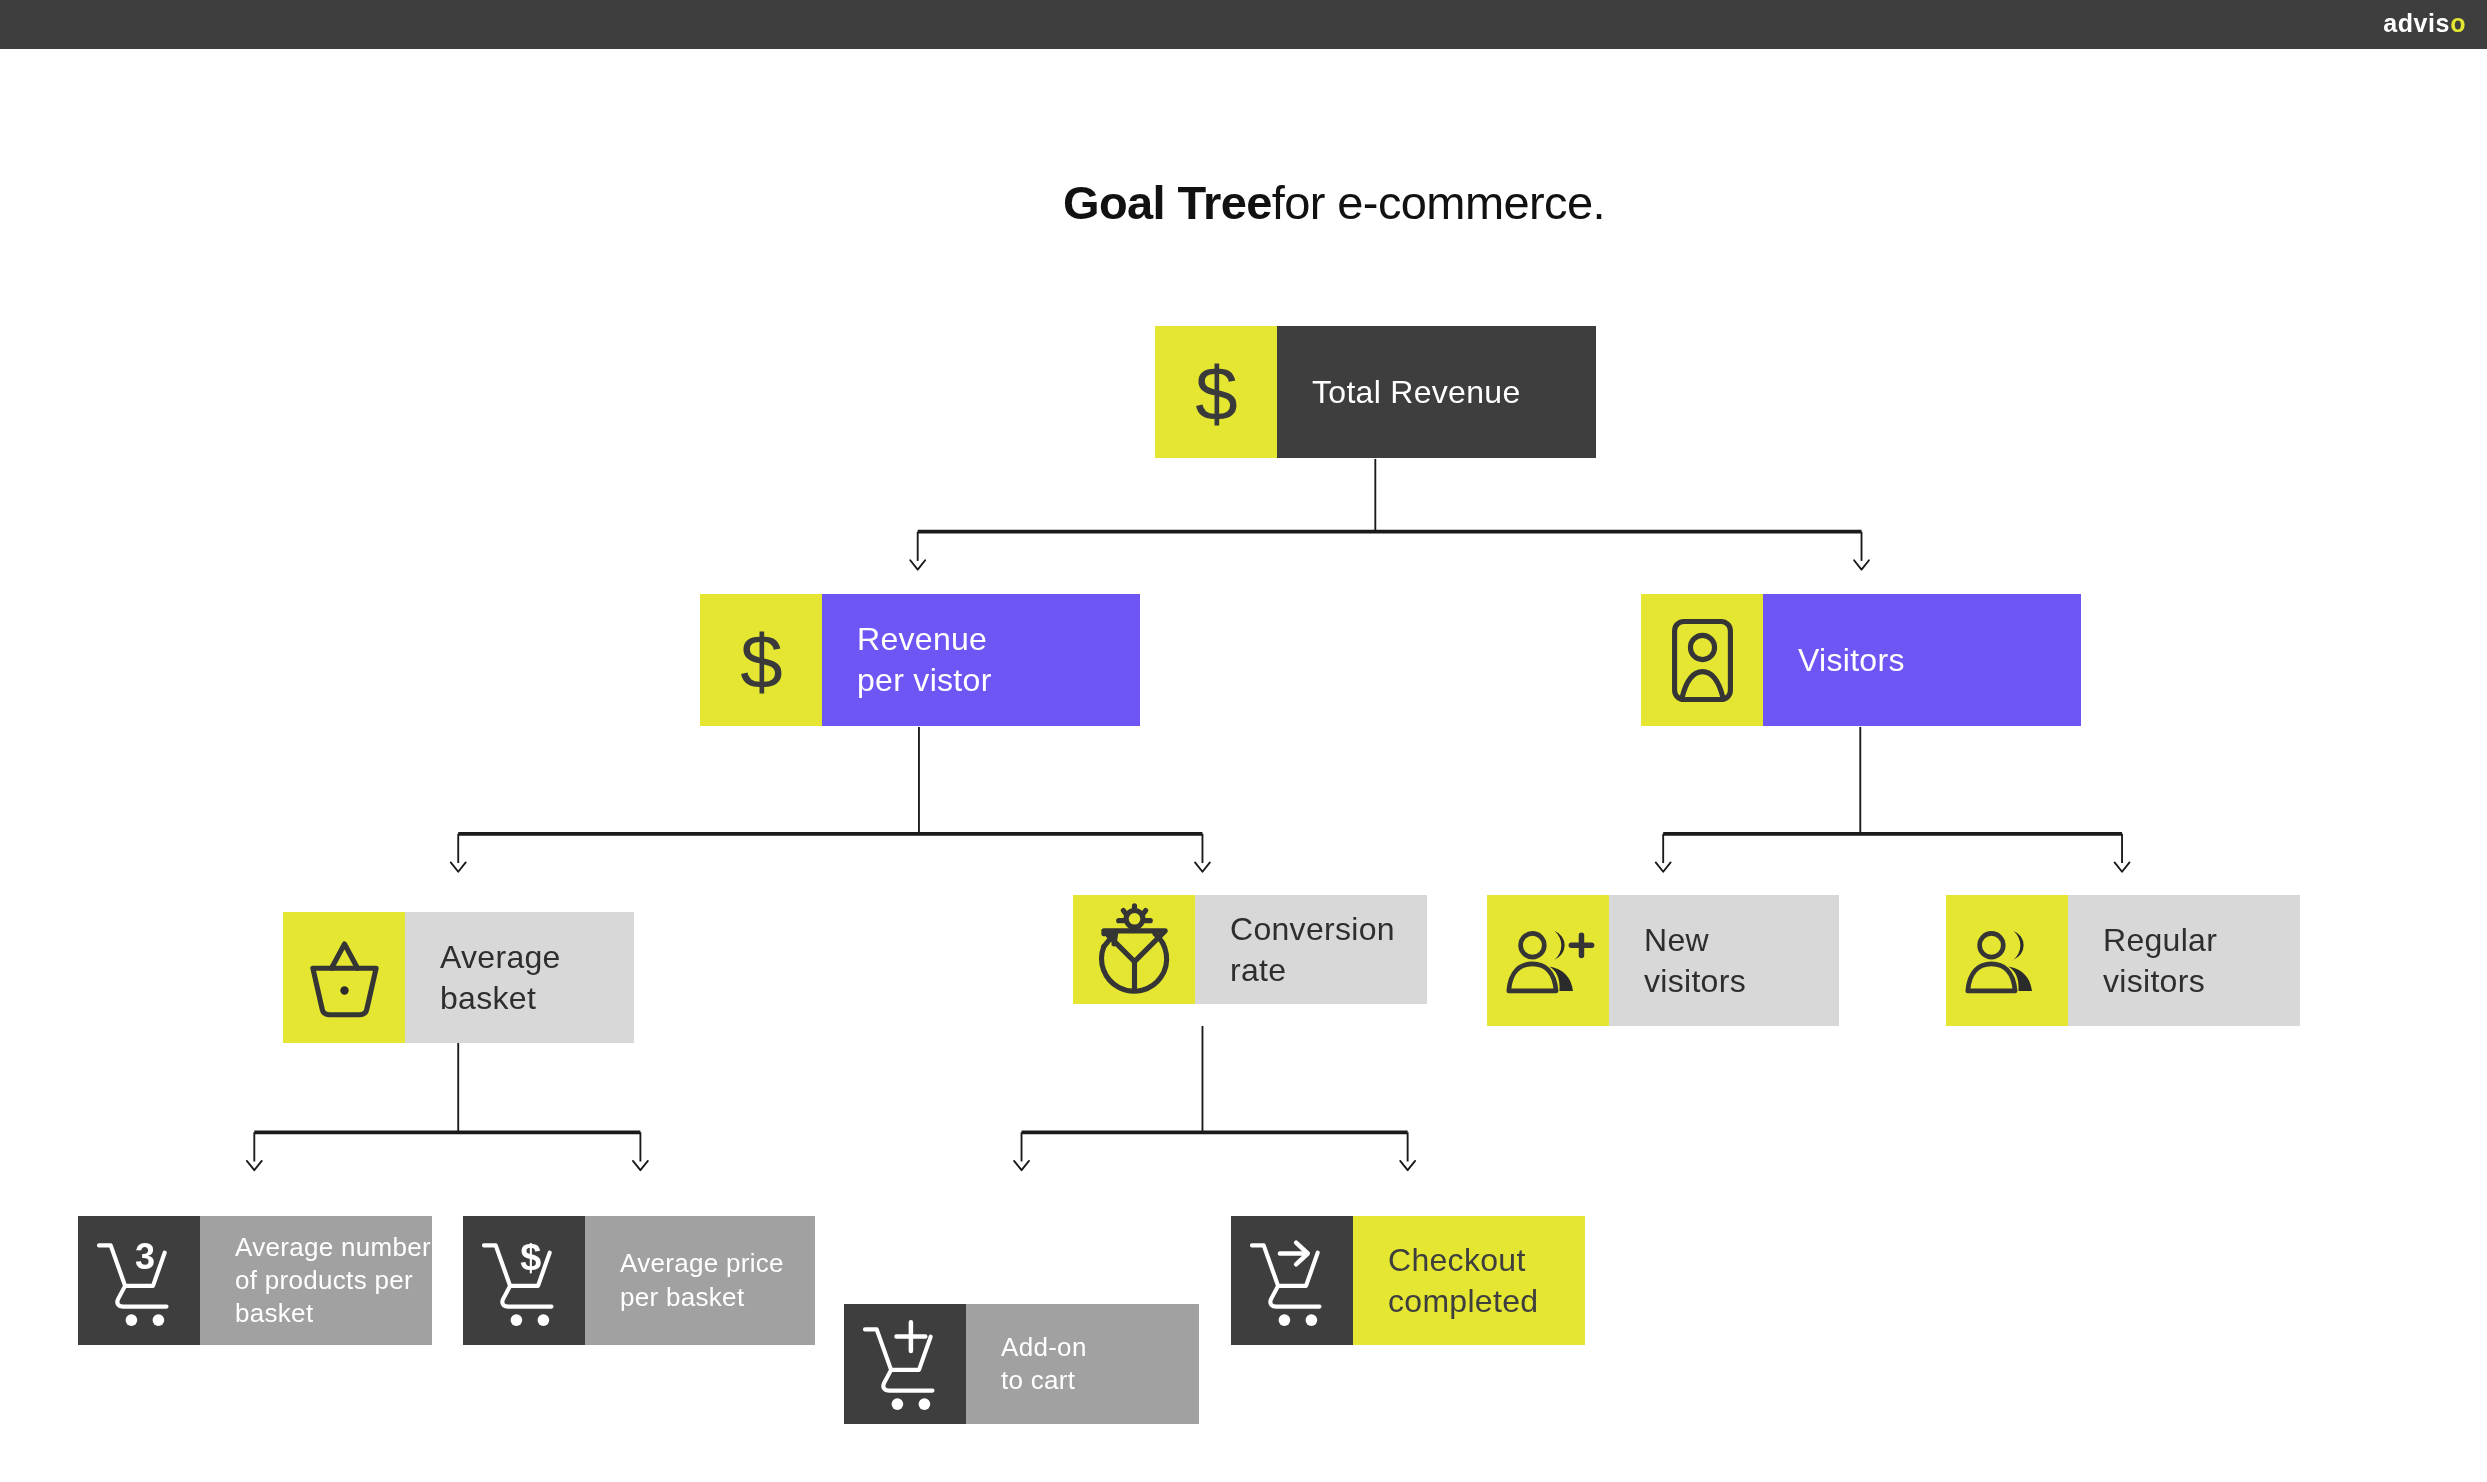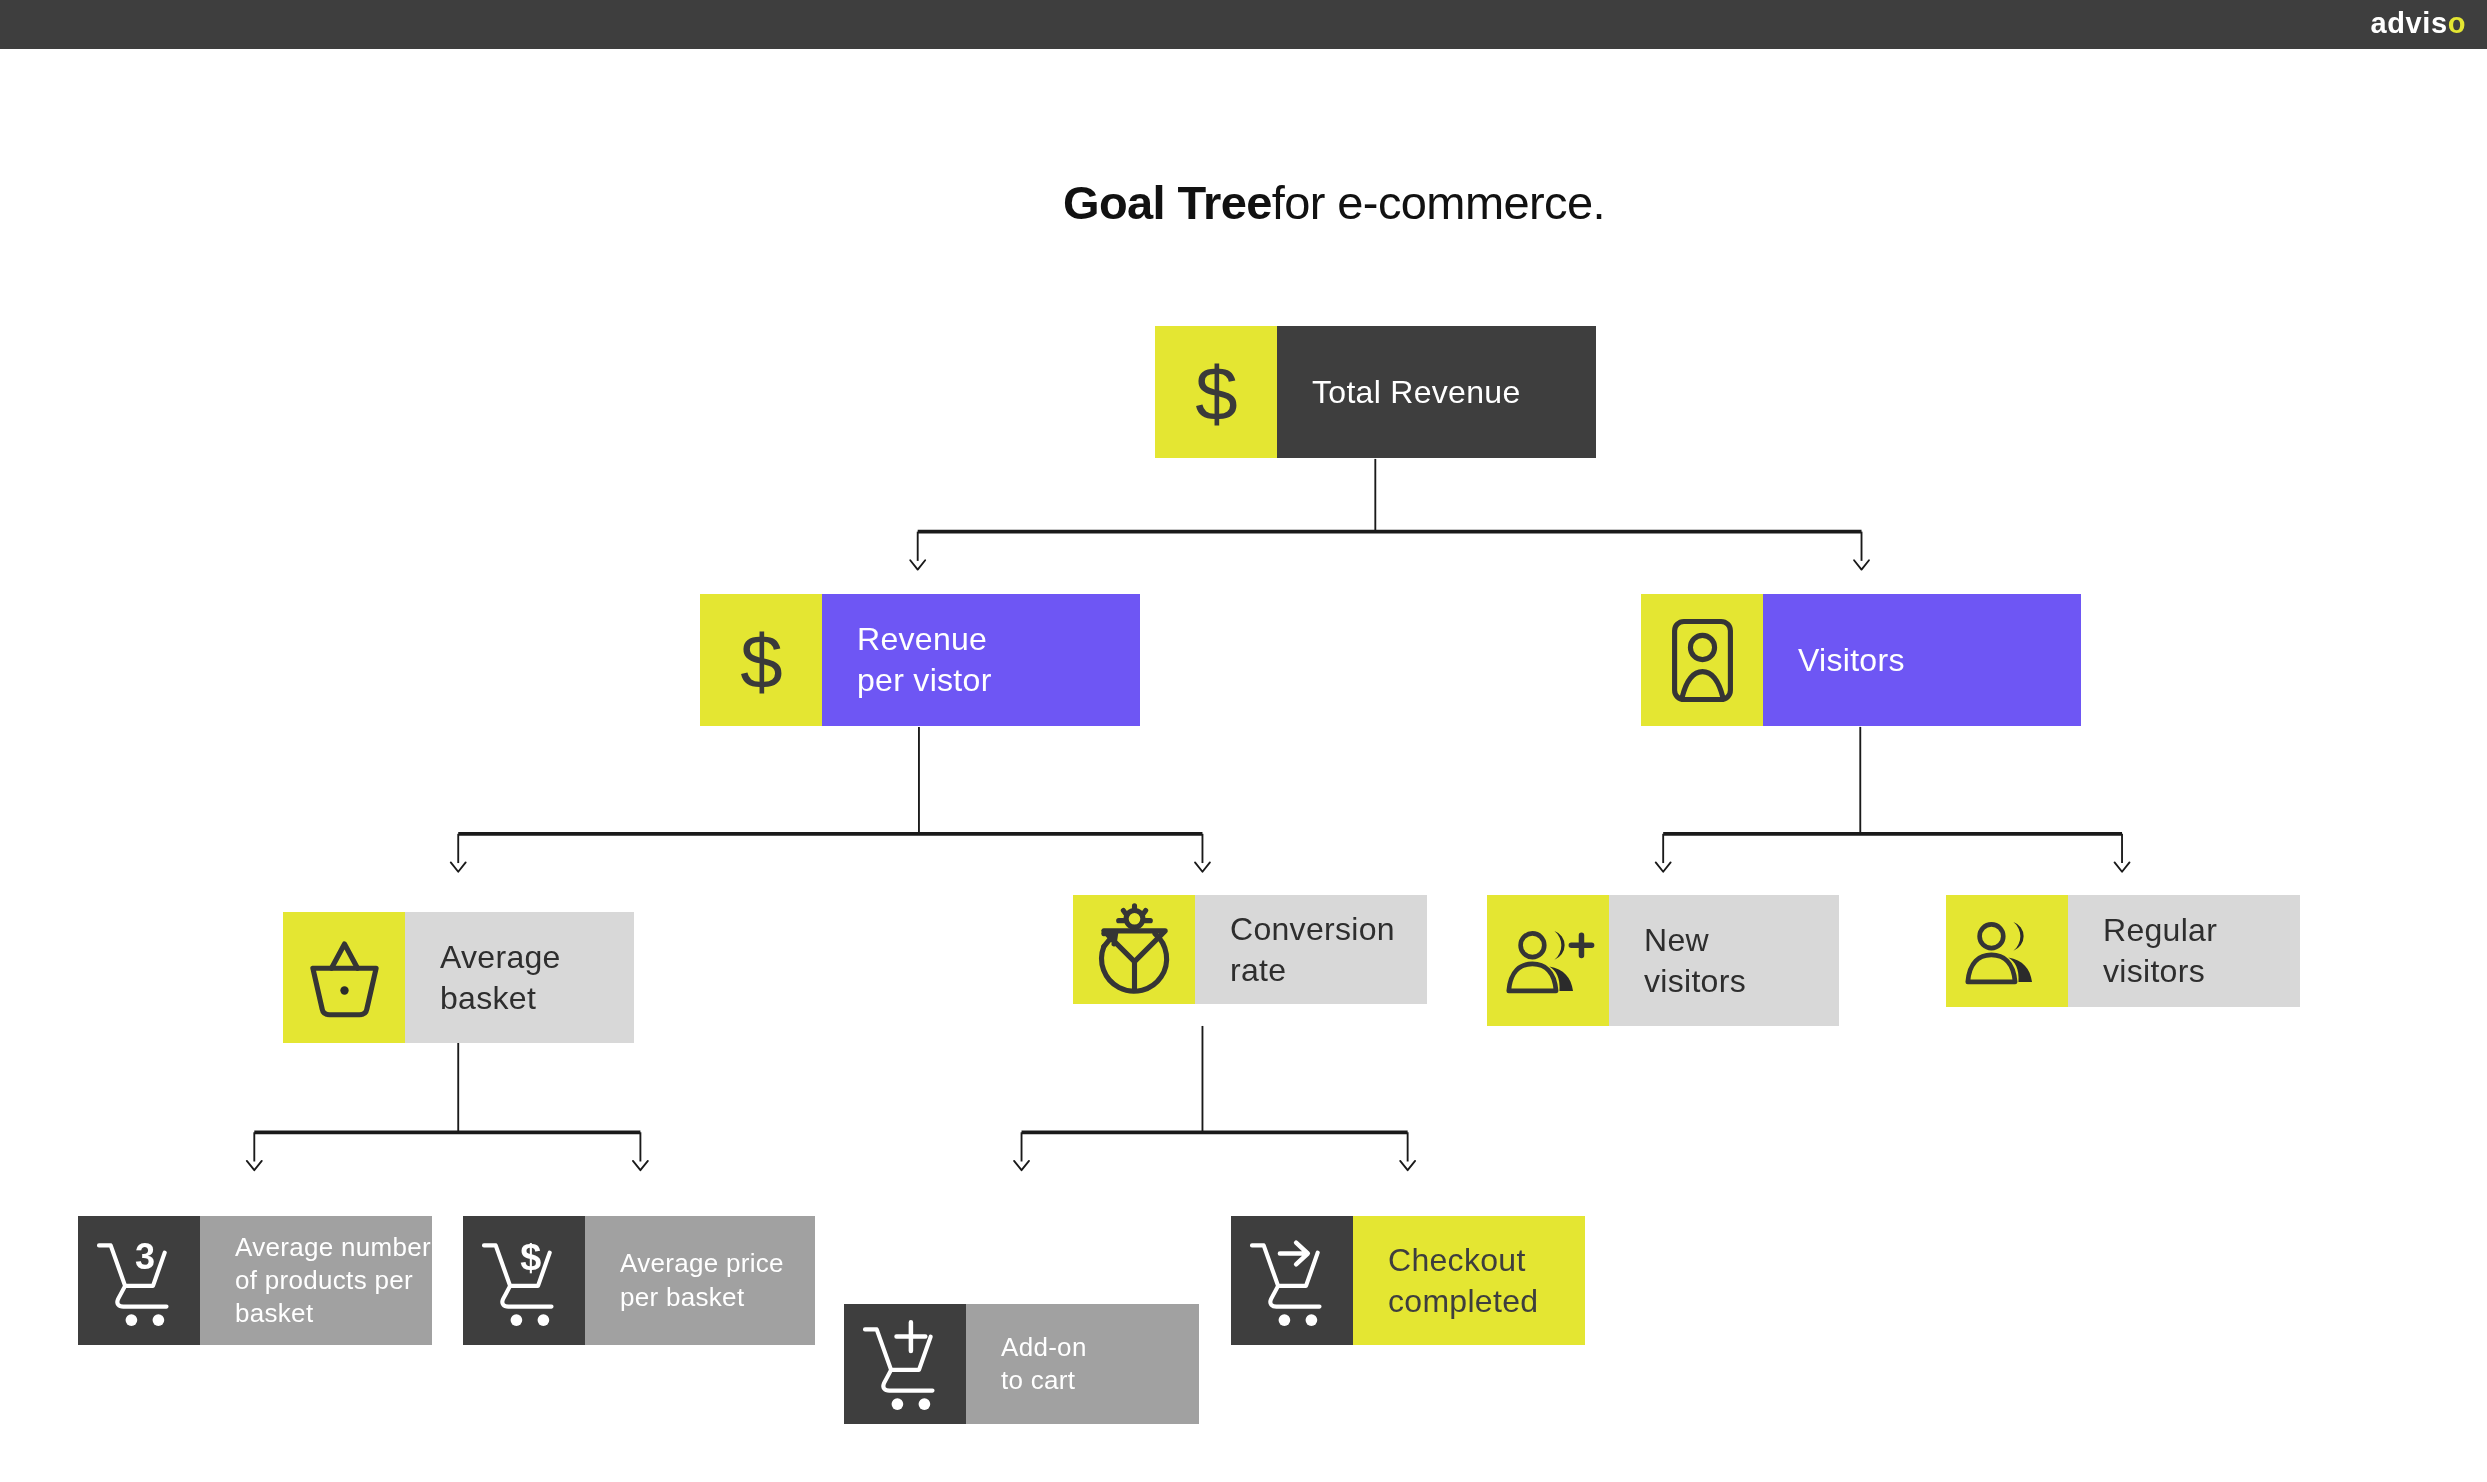--- a/index.html
+++ b/index.html
@@ -3,21 +3,21 @@
 <meta charset="utf-8">
 <style>
   html,body{margin:0;padding:0;background:#ffffff;}
   body{width:2487px;height:1483px;overflow:hidden;
        font-family:"Liberation Sans","DejaVu Sans",sans-serif;}
   .canvas{position:absolute;left:0;top:0;width:2487px;height:1483px;background:#fff;}
 
   
   .topbar{position:absolute;left:0;top:0;width:2487px;height:49px;background:var(--dark,#3e3e3e);}
   .logo{position:absolute;right:21px;top:50%;transform:translateY(-54%);
-        font-size:29px;font-weight:bold;color:#fff;letter-spacing:0.6px;}
+        font-size:25px;font-weight:bold;color:#fff;letter-spacing:0.6px;}
   .logo .accent{color:var(--yellow,#e4e632);}
 
   
   .title{position:absolute;left:1027px;top:175px;font-size:47px;letter-spacing:-0.6px;color:#111;white-space:nowrap;margin-left:36px;}
   .title .bold{font-weight:bold;}
   .title .reg{font-weight:normal;}
 
   
   .wires{position:absolute;left:0;top:0;}
   .wires path{fill:none;stroke:#1a1a1a;stroke-width:3px;}
@@ -175,21 +175,21 @@
         <path class="fl" d="M68,86 c1,-16 -4,-24 -12,-29 c17,3 26,13 28,29 z"></path>
         <path class="st" style="stroke-width:6.5" d="M82,32 h24 M94,20 v24"></path>
       </svg>
     </div>
     <div class="label-box bg-light">
       <span class="lbl">New
 visitors</span>
     </div>
   </div>
 
-  <div class="node" style="left:1946px;top:895px;width:354px;height:112px;">
+  <div class="node" style="left:1946px;top:895px;width:354px;height:131px;">
     <div class="icon-box yellow">
       <svg viewBox="0 0 110 100">
         <circle class="st" cx="36" cy="32" r="14"></circle>
         <path class="st" d="M8,86 C10,62 22,54 36,54 C50,54 62,62 64,86 Z"></path>
         <path class="fl" d="M62,15 a18,18 0 0 1 0,34 c11,-9 11,-25 0,-34 z"></path>
         <path class="fl" d="M68,86 c1,-16 -4,-24 -12,-29 c17,3 26,13 28,29 z"></path>
       </svg>
     </div>
     <div class="label-box bg-light">
       <span class="lbl">Regular

